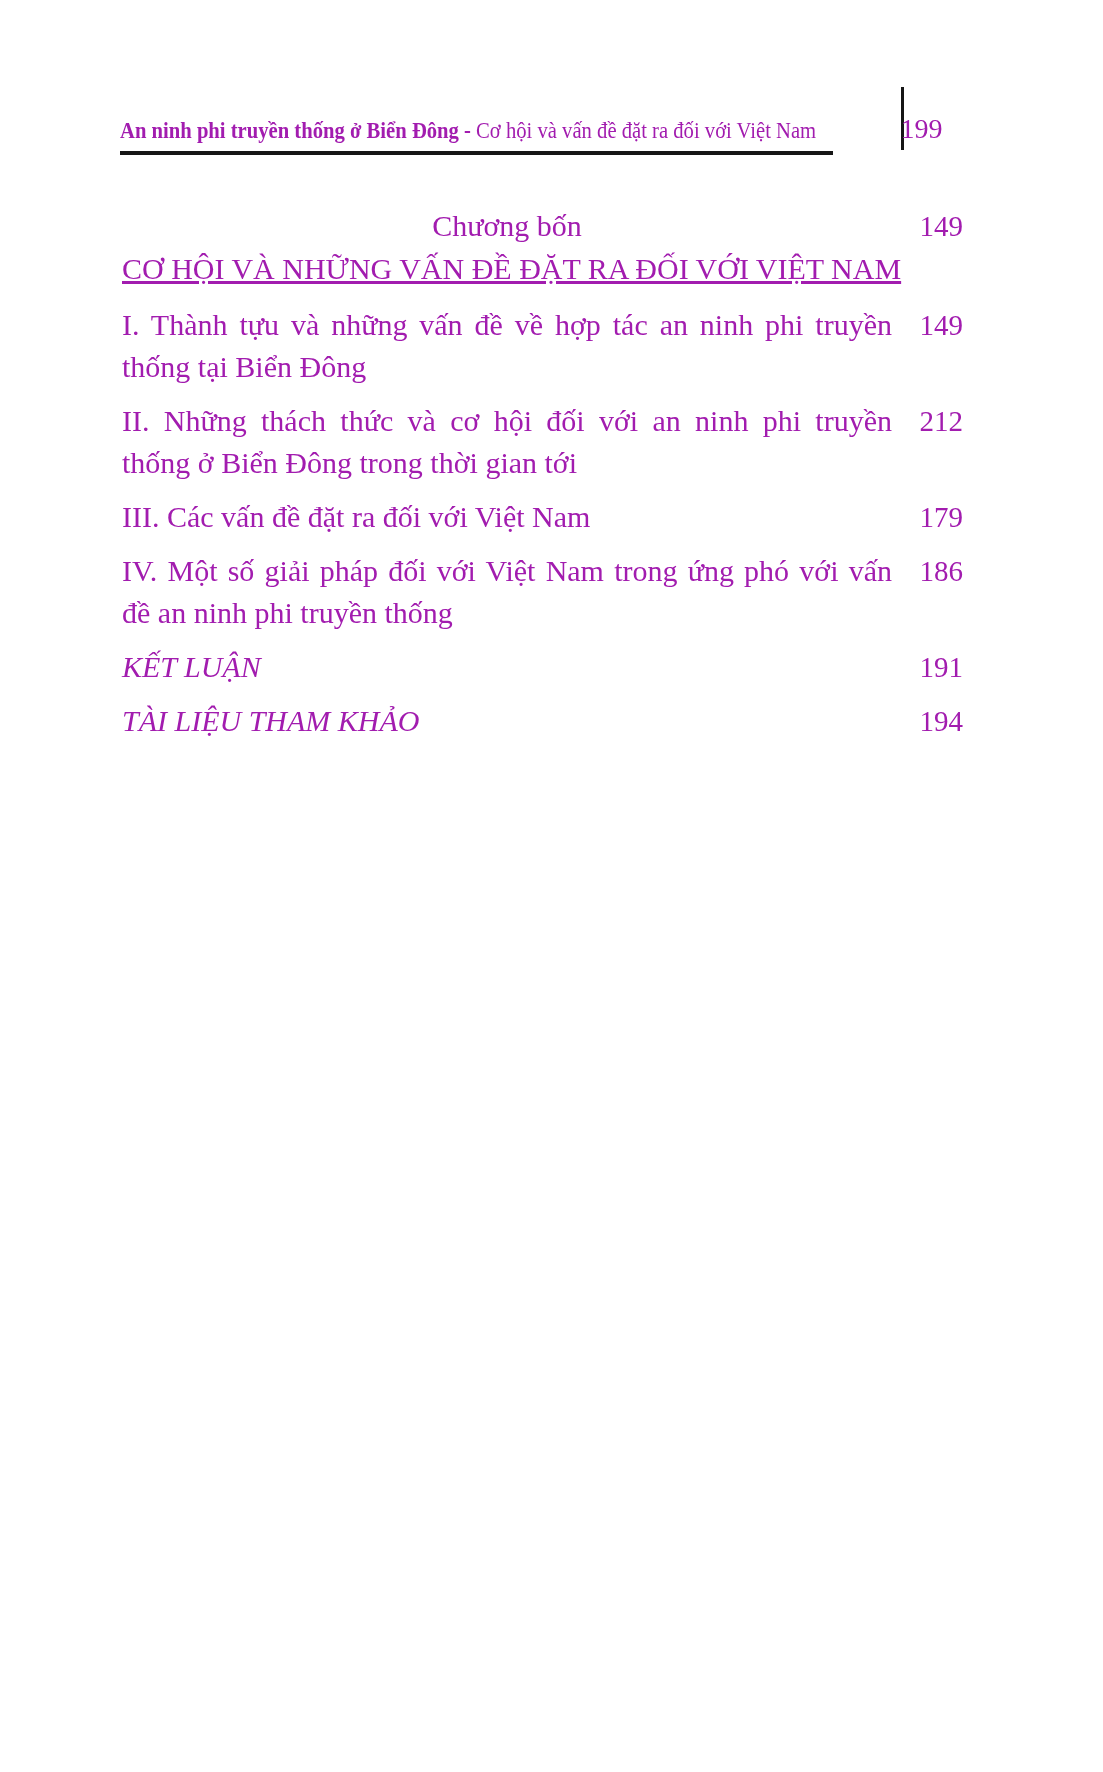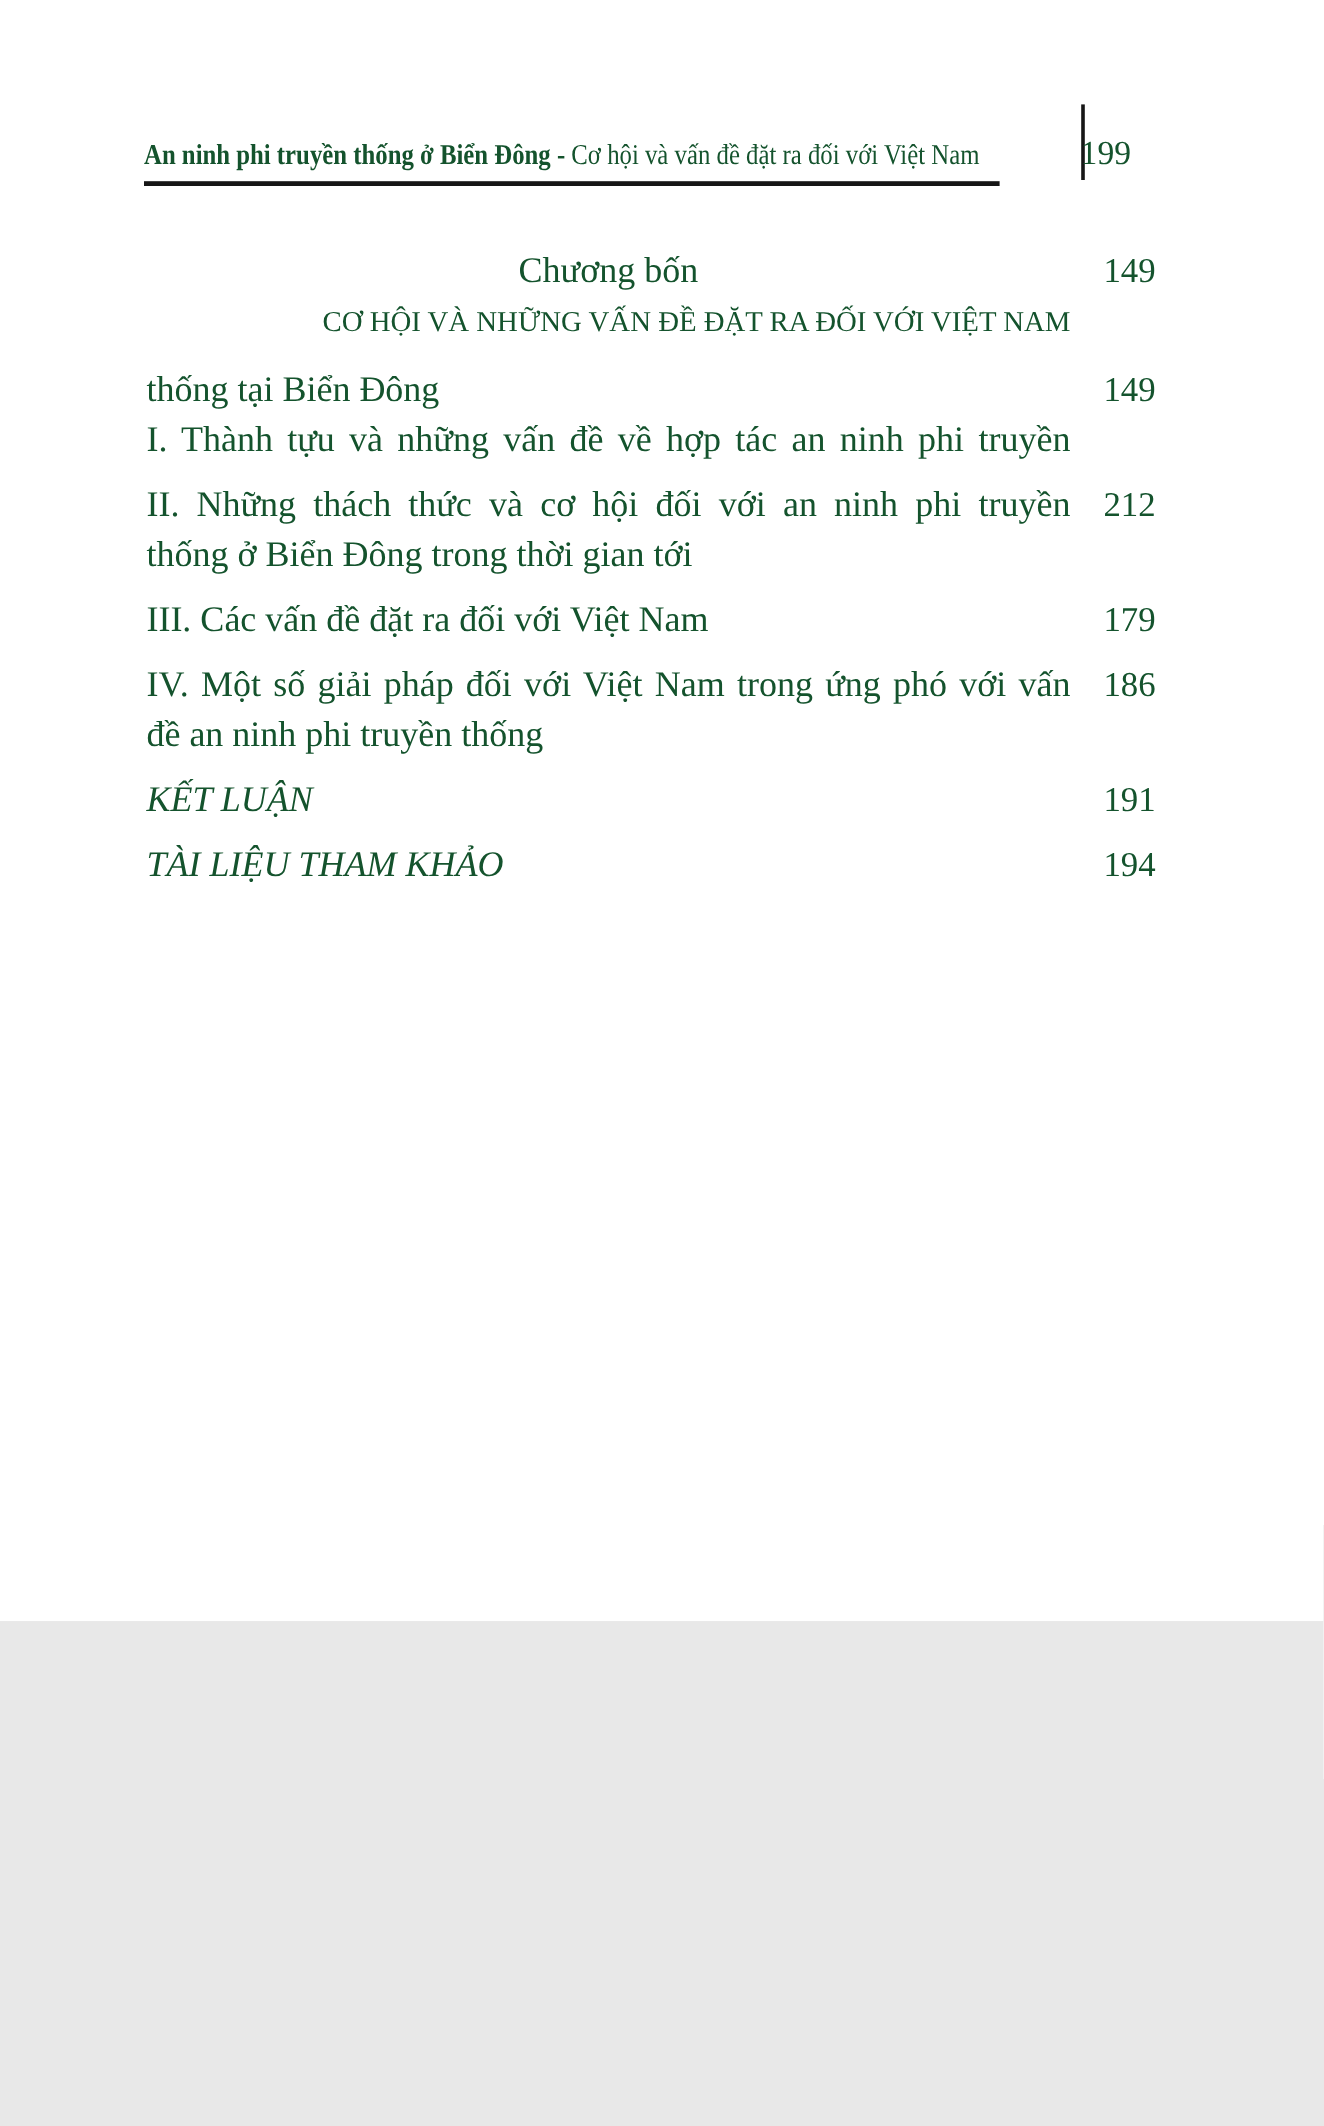--- a/index.html
+++ b/index.html
@@ -1,21 +1,21 @@
 <!DOCTYPE html>
 <html><head>
 <meta charset="utf-8">
 <style>
   html,body{margin:0;padding:0;background:#e8e8e8;}
   .page{
     position:relative;
-    width:1103px;height:1351px;
+    width:1103px;height:1772px;
     margin:0 auto;
     background:#ffffff;
-    color:#14532d;
+    color:#a21caf;
     font-family:"Liberation Serif", serif;
     overflow:hidden;
   }
   
   .header-title{
     position:absolute;left:120px;top:114px;
     font-size:24px;line-height:32px;white-space:nowrap;
     transform:scaleX(0.86);transform-origin:left center;
   }
   .header-title .t-bold{font-weight:bold;}
@@ -36,21 +36,21 @@
     position:absolute;left:122px;top:206px;width:841px;
   }
   .toc-row{display:flex;align-items:flex-start;margin-bottom:12px;}
   .row-text{width:770px;font-size:30px;line-height:42px;}
   .row-page{flex:1;text-align:right;font-size:29px;line-height:42px;}
   .chapter-block{width:770px;}
   .chapter-label{
     font-size:30px;line-height:40px;text-align:center;
   }
   .chapter-title{
-    font-size:24px;line-height:46px;text-align:right;white-space:nowrap;
+    font-size:30px;line-height:46px;text-align:left;white-space:nowrap;text-decoration:underline;
   }
   .chapter-page{flex:1;text-align:right;font-size:29px;line-height:40px;}
   .line{white-space:nowrap;}
   .line.just{
     white-space:normal;
     text-align:justify;
     -moz-text-align-last:justify;
     text-align-last:justify;
   }
   .italic-row .row-text{font-style:italic;}
@@ -73,22 +73,22 @@
     <div class="toc-row">
       <div class="chapter-block">
         <div class="chapter-label">Chương bốn</div>
         <div class="chapter-title">CƠ HỘI VÀ NHỮNG VẤN ĐỀ ĐẶT RA ĐỐI VỚI VIỆT NAM</div>
       </div>
       <div class="chapter-page">149</div>
     </div>
 
     <div class="toc-row">
       <div class="row-text">
+        <div class="line just">I. Thành tựu và những vấn đề về hợp tác an ninh phi truyền</div>
         <div class="line">thống tại Biển Đông</div>
-        <div class="line just">I. Thành tựu và những vấn đề về hợp tác an ninh phi truyền</div>
       </div>
       <div class="row-page">149</div>
     </div>
 
     <div class="toc-row">
       <div class="row-text">
         <div class="line just">II. Những thách thức và cơ hội đối với an ninh phi truyền</div>
         <div class="line">thống ở Biển Đông trong thời gian tới</div>
       </div>
       <div class="row-page">212</div>

